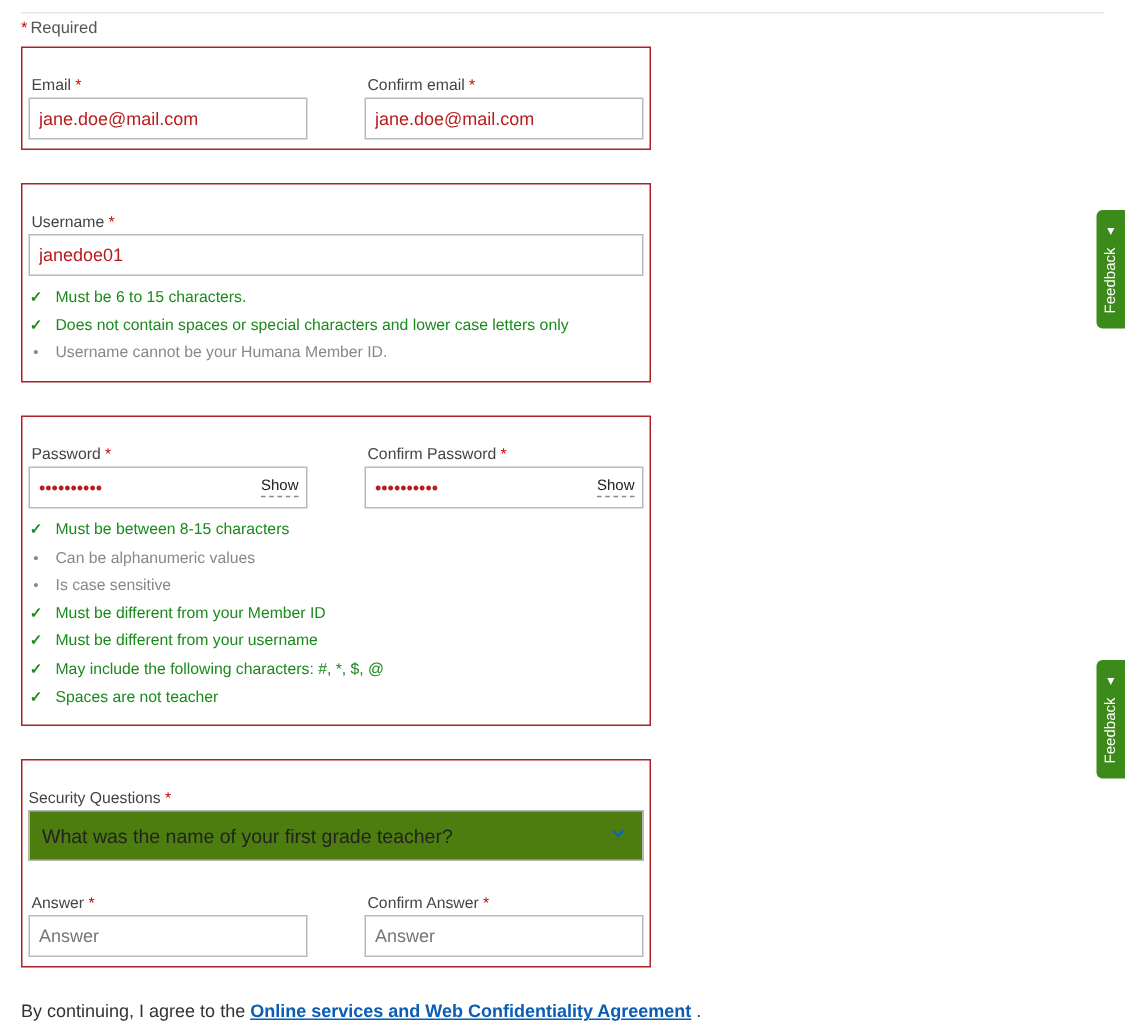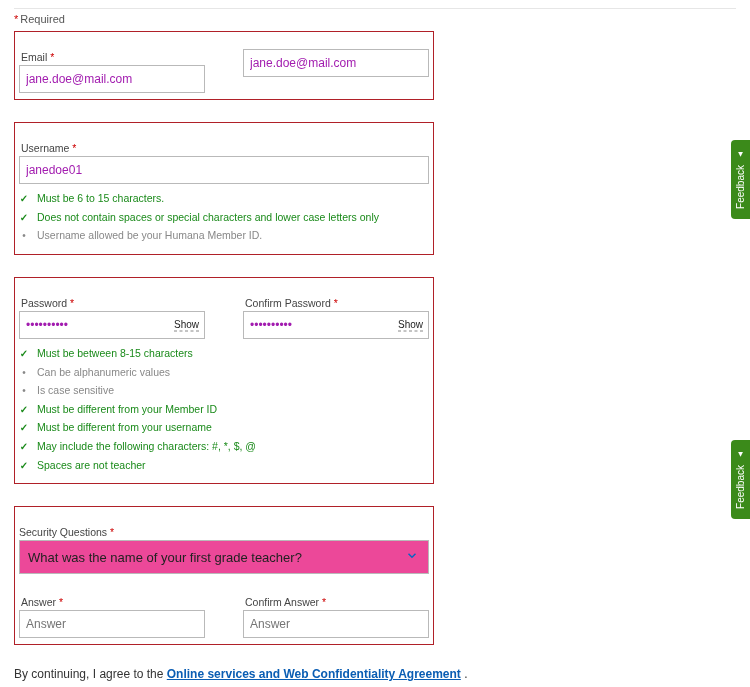--- a/index.html
+++ b/index.html
@@ -44,21 +44,21 @@
     padding-left: 2px;
   }
   .field-label .ast { color: #c00; }
   input.text {
     width: 100%;
     height: 28px;
     border: 1px solid #b9b9b9;
     background: #fff;
     padding: 2px 6px;
     font-size: 12px;
-    color: #a21caf;
+    color: #b91c1c;
     outline: none;
   }
   .input-wide {
     margin: 0 4px;
   }
   .input-wrap {
     position: relative;
   }
   .show-btn {
     position: absolute;
@@ -96,21 +96,21 @@
   ul.rules li.neutral { color: #888; }
   ul.rules li.neutral .bullet { color: #888; }
   .select-wrap {
     margin: 0 4px;
     position: relative;
   }
   .select {
     width: 100%;
     height: 34px;
     border: 1px solid #b9b9b9;
-    background: #ec4899;
+    background: #4d7c0f;
     padding: 0 30px 0 8px;
     font-size: 13px;
     color: #222;
     display: flex;
     align-items: center;
     cursor: pointer;
   }
   .select .chevron {
     position: absolute;
     right: 10px;
@@ -192,20 +192,21 @@
     <span class="ast">*</span><span>Required</span>
   </div>
 
   <div class="section">
     <div class="row">
       <div class="col">
         <div class="field-label"><span>Email</span> <span class="ast">*</span></div>
         <input class="text" type="text" value="jane.doe@mail.com" style="">
       </div>
       <div class="col">
+        <div class="field-label"><span>Confirm email</span> <span class="ast">*</span></div>
         <input class="text" type="text" value="jane.doe@mail.com" style="">
       </div>
     </div>
   </div>
 
   <div class="section">
     <div class="input-wide">
       <div class="field-label"><span>Username</span> <span class="ast">*</span></div>
       <input class="text" type="text" value="janedoe01" style="">
     </div>
@@ -213,21 +214,21 @@
         <li class="met">
           <span class="bullet">✓</span>
           <span>Must be 6 to 15 characters.</span>
         </li>
         <li class="met">
           <span class="bullet">✓</span>
           <span>Does not contain spaces or special characters and lower case letters only</span>
         </li>
         <li class="neutral">
           <span class="bullet">•</span>
-          <span>Username allowed be your Humana Member ID.</span>
+          <span>Username cannot be your Humana Member ID.</span>
         </li>
       </ul>
   </div>
 
   <div class="section">
     <div class="row">
       <div class="col">
         <div class="field-label"><span>Password</span> <span class="ast">*</span></div>
         <div class="input-wrap">
           <input class="text" type="text" value="••••••••••" style="">

